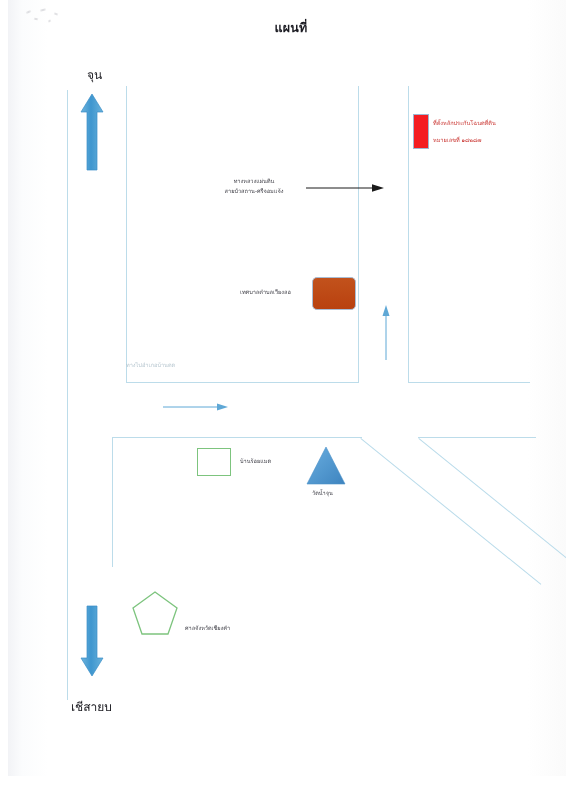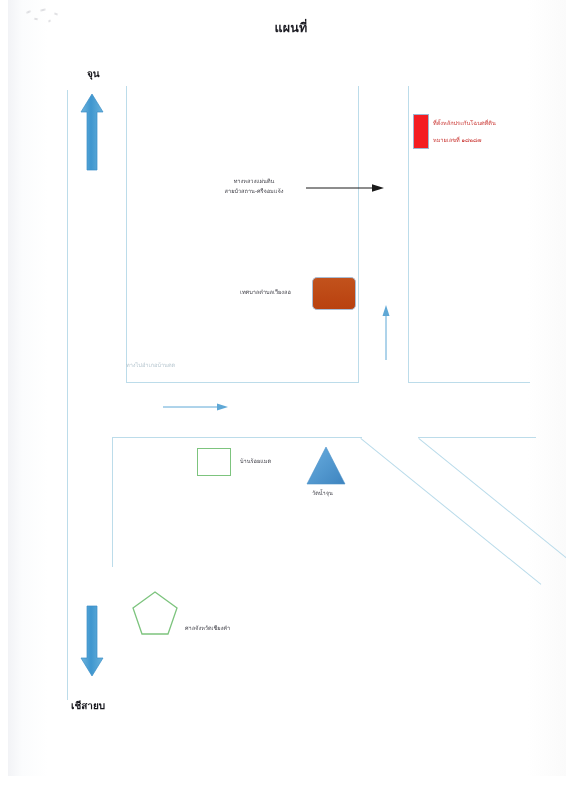--- a/index.html
+++ b/index.html
@@ -43,21 +43,21 @@
   .dline{position:absolute;height:0;border-top:1.1px solid #b9dbea;transform-origin:0 0;}
   .lbl{
     position:absolute;
     font-size:5.6px;
     color:#3a3a42;
     line-height:1.55;
     white-space:nowrap;
   }
   .lbl.faint{color:#b6c6cf;}
   .lbl.red{color:#c8302c;font-size:5.6px;}
-  .lbl.big{font-size:10px;color:#15151b;font-weight:700;}
+  .lbl.big{font-size:12px;color:#15151b;font-weight:400;}
   .lbl.ctr{text-align:center;}
 
   
   .arrow-up,.arrow-down{position:absolute;}
   .arrow-up svg,.arrow-down svg{display:block;}
 
   
   .thin-arrow{position:absolute;}
   .thin-arrow svg{display:block;}
 

